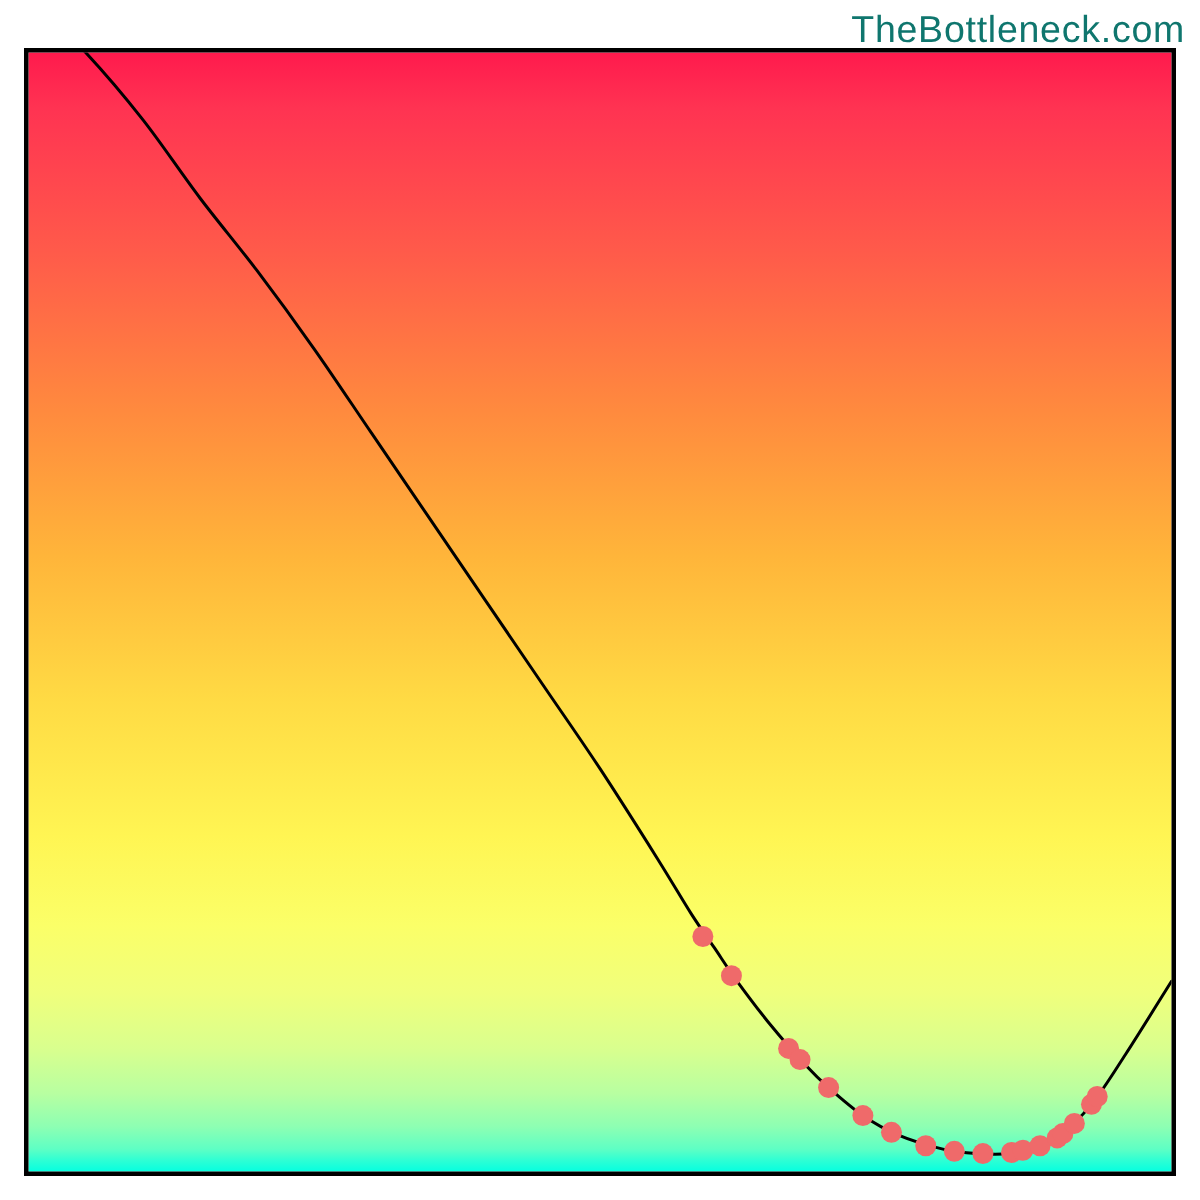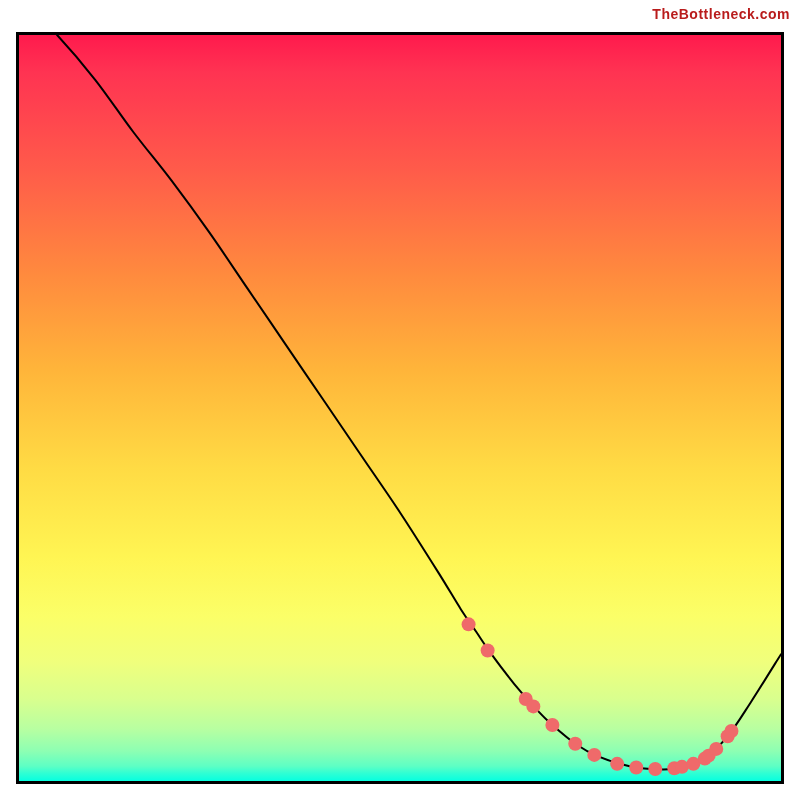--- a/index.html
+++ b/index.html
@@ -7,23 +7,23 @@
   .frame {
     position: relative;
     width: 800px;
     height: 800px;
   }
   .watermark {
     position: absolute;
     top: 6px;
     right: 10px;
     font-family: Arial, Helvetica, sans-serif;
-    font-size: 14px;
-    font-weight: bold;
-    color: #b91c1c;
+    font-size: 25px;
+    font-weight: normal;
+    color: #0f766e;
     letter-spacing: 0.5px;
     z-index: 10;
   }
   .plot-outer {
     position: absolute;
     left: 16px;
     top: 32px;
     width: 768px;
     height: 752px;
     border: 3px solid #000;

